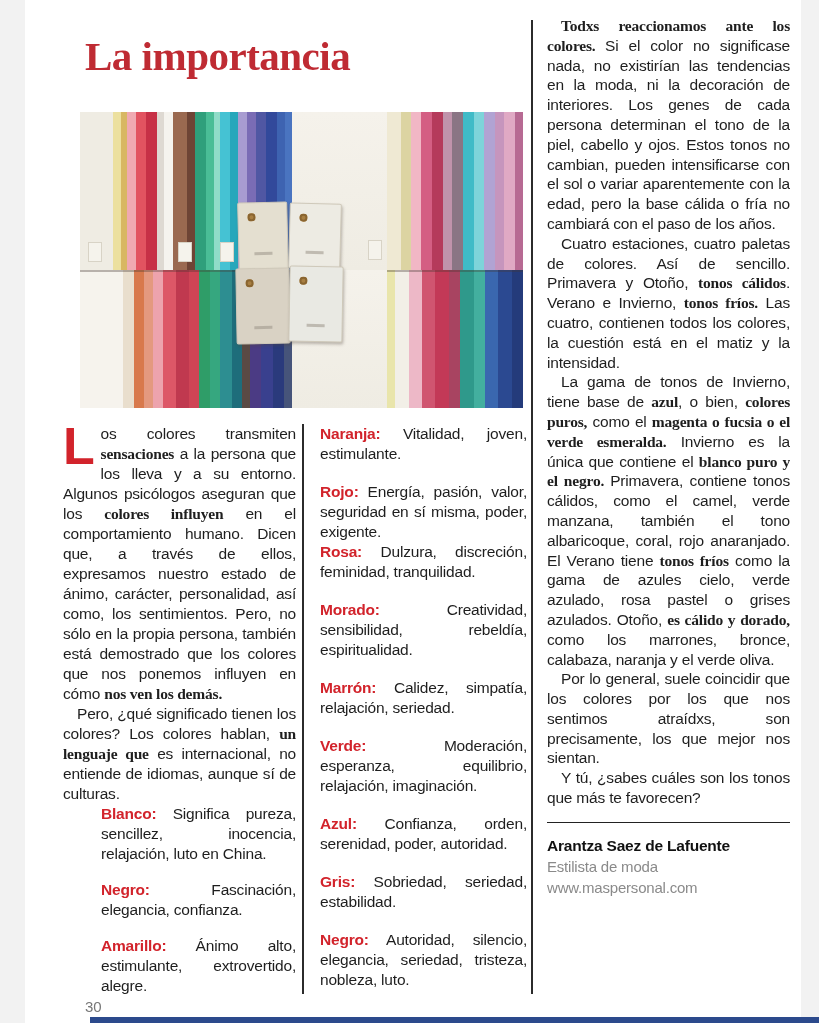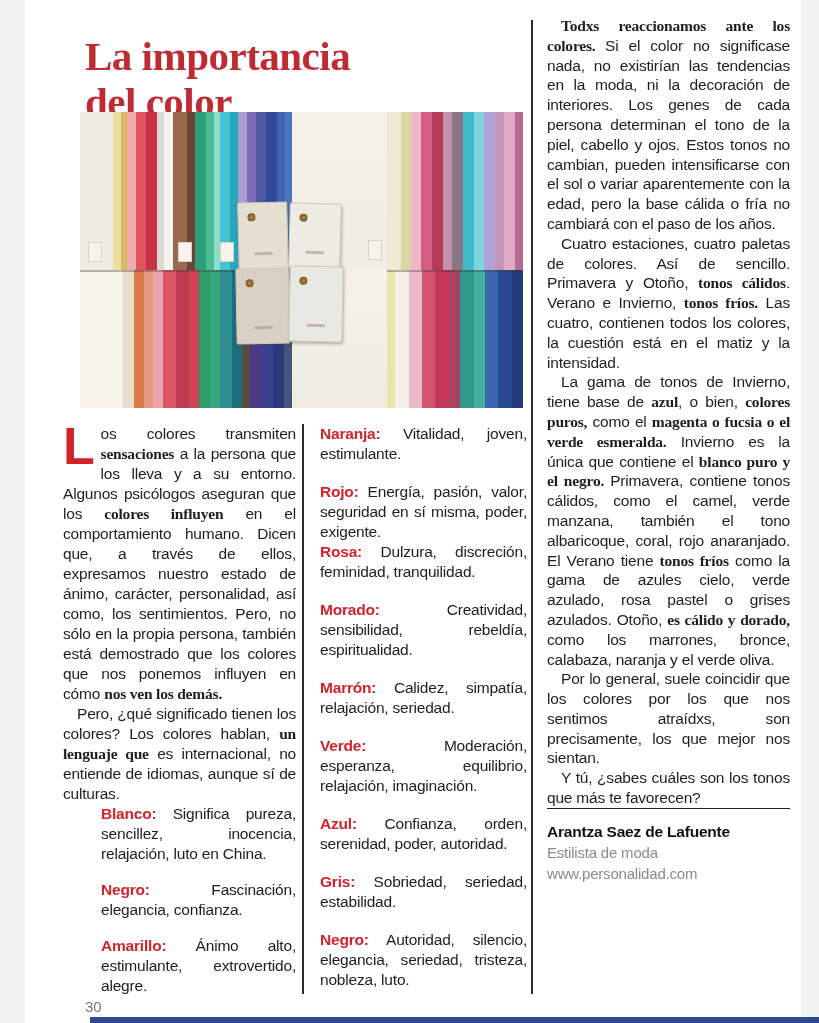--- a/index.html
+++ b/index.html
@@ -54,34 +54,34 @@
            color:#d2232b;margin:2px 6px 0 0;font-family:"Liberation Sans",sans-serif;}
   .para{margin:0;}
   .para.indent{text-indent:14px;}
   .entry{margin:0 0 18px 0;}
   .col1 .entry{margin-left:38px;margin-bottom:16px;}
   .entry .lbl{color:#d2232b;font-weight:700;}
   .entry.no-gap{margin-bottom:0;}
   .col1 .lead{margin-bottom:0;}
 
   
-  .author{border-top:1.5px solid #222;padding-top:12px;text-align:left;}
+  .author{margin-top:14px;border-top:1.5px solid #222;padding-top:12px;text-align:left;}
   .author .name{font-weight:700;font-size:15.5px;line-height:21px;color:#111;}
   .author .sub{color:#8a8a8a;font-size:15px;line-height:21px;}
 
   .pagenum{position:absolute;left:85px;top:998px;font-size:15px;color:#777;}
   .footer-bar{position:absolute;left:90px;right:0;bottom:0;height:6px;background:#2c4a8c;}
 </style>
 </head>
 <body>
 
 <div class="edge left"></div>
 <div class="edge right"></div>
 
-<h1 class="title"><span>La importancia</span><br><span>del color</span></h1>
+<h1 class="title"><span>La importancia</span><br></h1>
 
 <div class="photo">
   <div class="band top">
     <div class="stripes sec-tl">
         <div style="flex-grow: 30; background: rgb(239, 236, 227);"></div>
         <div style="flex-grow: 7; background: rgb(236, 224, 159);"></div>
         <div style="flex-grow: 6; background: rgb(216, 183, 99);"></div>
         <div style="flex-grow: 8; background: rgb(240, 169, 177);"></div>
         <div style="flex-grow: 9; background: rgb(226, 83, 96);"></div>
         <div style="flex-grow: 10; background: rgb(199, 48, 70);"></div>
@@ -188,18 +188,18 @@
 
 <div class="col col3">
   <p class="para indent"><span class="b">Todxs reaccionamos ante los colores. </span><span>Si el color no significase nada, no existirían las tendencias en la moda, ni la decoración de interiores. Los genes de cada persona determinan el tono de la piel, cabello y ojos. Estos tonos no cambian, pueden intensificarse con el sol o variar aparentemente con la edad, pero la base cálida o fría no cambiará con el paso de los años.</span></p>
   <p class="para indent"><span>Cuatro estaciones, cuatro paletas de colores. Así de sencillo. Primavera y Otoño, </span><span class="b">tonos cálidos</span><span>. Verano e Invierno, </span><span class="b">tonos fríos.</span><span> Las cuatro, contienen todos los colores, la cuestión está en el matiz y la intensidad.</span></p>
   <p class="para indent"><span>La gama de tonos de Invierno, tiene base de </span><span class="b">azul</span><span>, o bien, </span><span class="b">colores puros,</span><span> como el </span><span class="b">magenta o fucsia o el verde esmeralda.</span><span> Invierno es la única que contiene el </span><span class="b">blanco puro y el negro. </span><span>Primavera, contiene tonos cálidos, como el camel, verde manzana, también el tono albaricoque, coral, rojo anaranjado. El Verano tiene </span><span class="b">tonos fríos</span><span> como la gama de azules cielo, verde azulado, rosa pastel o grises azulados. Otoño, </span><span class="b">es cálido y dorado,</span><span> como los marrones, bronce, calabaza, naranja y el verde oliva.</span></p>
   <p class="para indent"><span>Por lo general, suele coincidir que los colores por los que nos sentimos atraídxs, son precisamente, los que mejor nos sientan.</span></p>
   <p class="para indent"><span>Y tú, ¿sabes cuáles son los tonos que más te favorecen?</span></p>
   <div class="author">
     <div class="name">Arantza Saez de Lafuente</div>
     <div class="sub">Estilista de moda</div>
-    <div class="sub">www.personalidad.com</div>
+    <div class="sub">www.maspersonal.com</div>
   </div>
 </div>
 
 <div class="pagenum">30</div>
 <div class="footer-bar"></div>
 
 </body></html>

